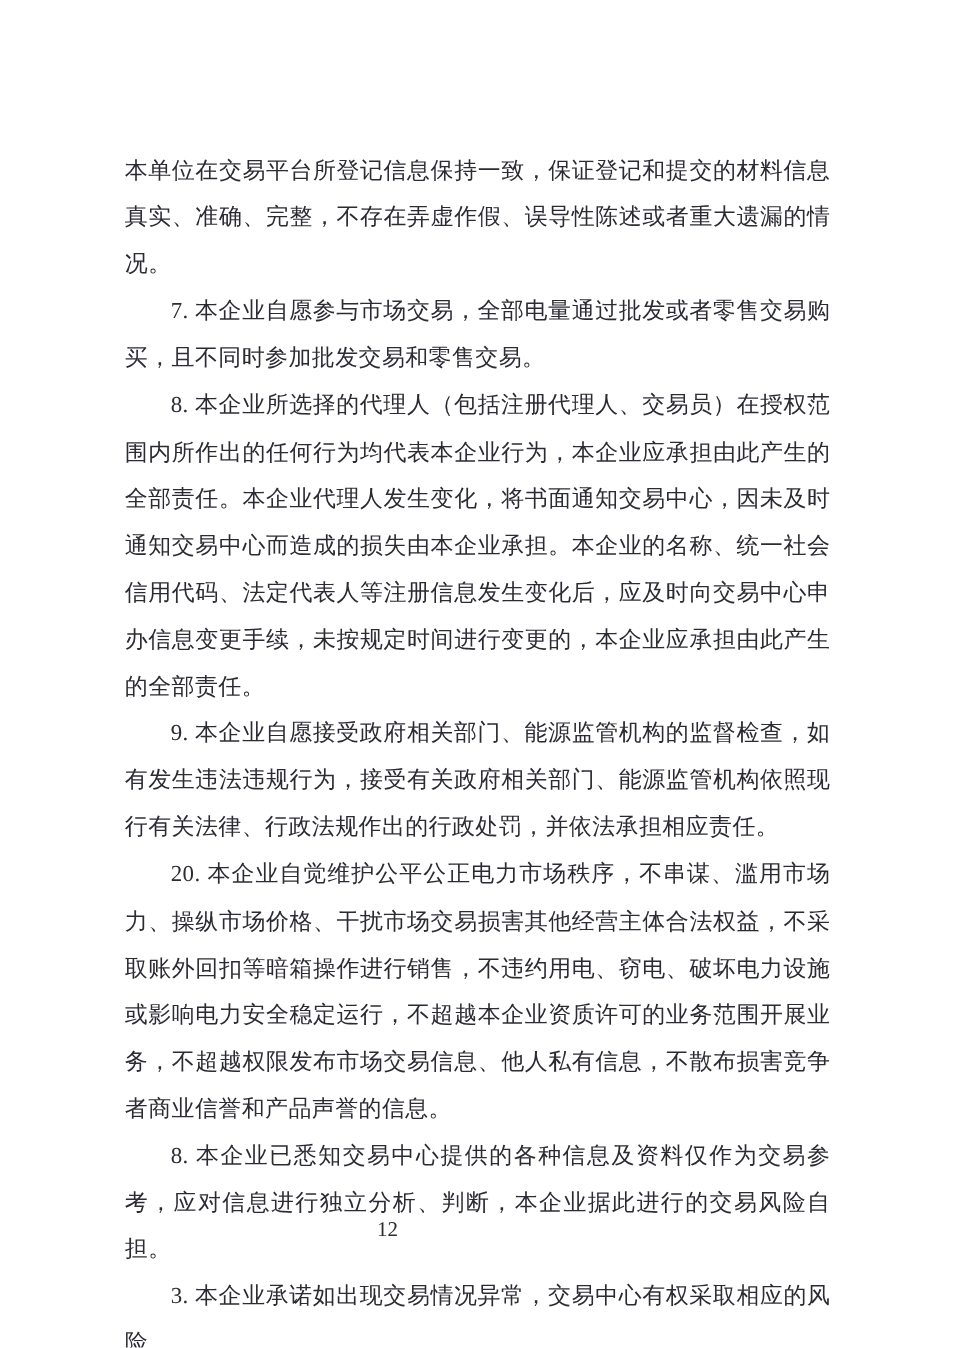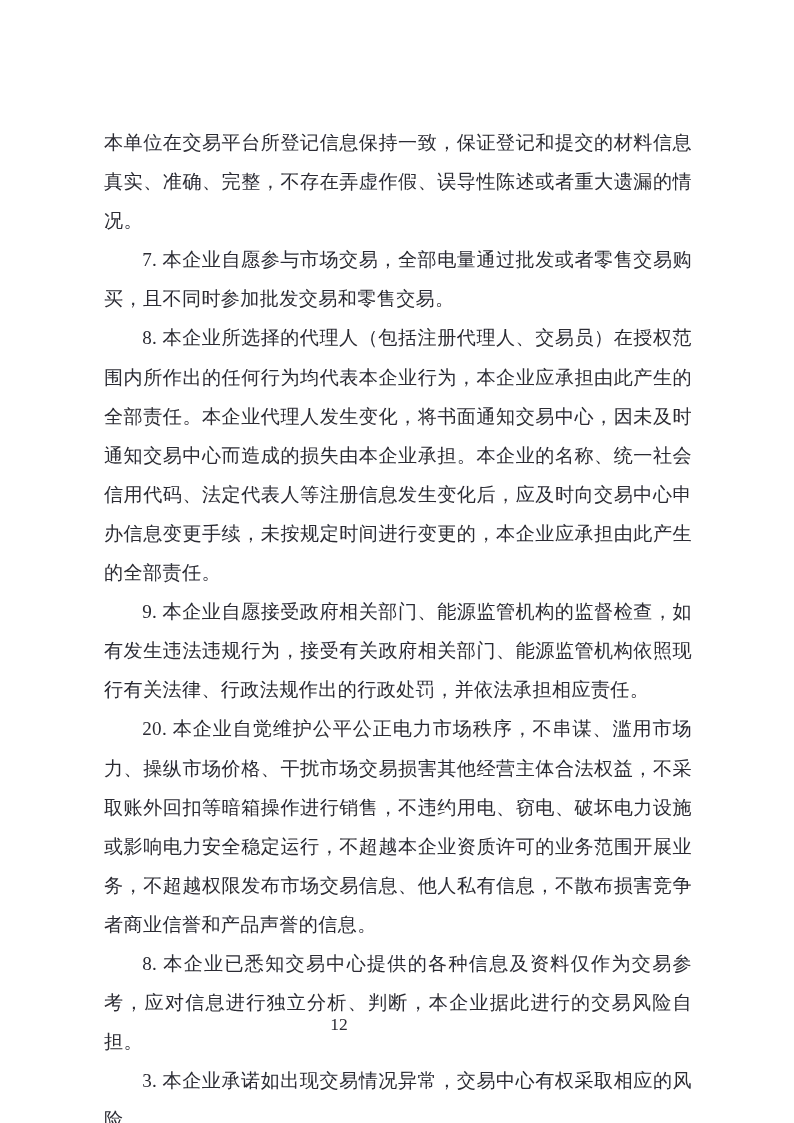--- a/index.html
+++ b/index.html
@@ -50,21 +50,21 @@
   .para.indent {
     text-indent: 2em;
   }
 
   .para.continuation {
     text-indent: 0;
   }
 
   .page-number {
     position: absolute;
-    left: 16px;
+    left: 0;
     top: 1012px;
     width: 646px;
     text-align: center;
     font-size: 17.5px;
     line-height: 24px;
     color: #2b2b33;
     font-family: "Liberation Serif", "DejaVu Serif", serif;
   }
 </style>
 </head>

